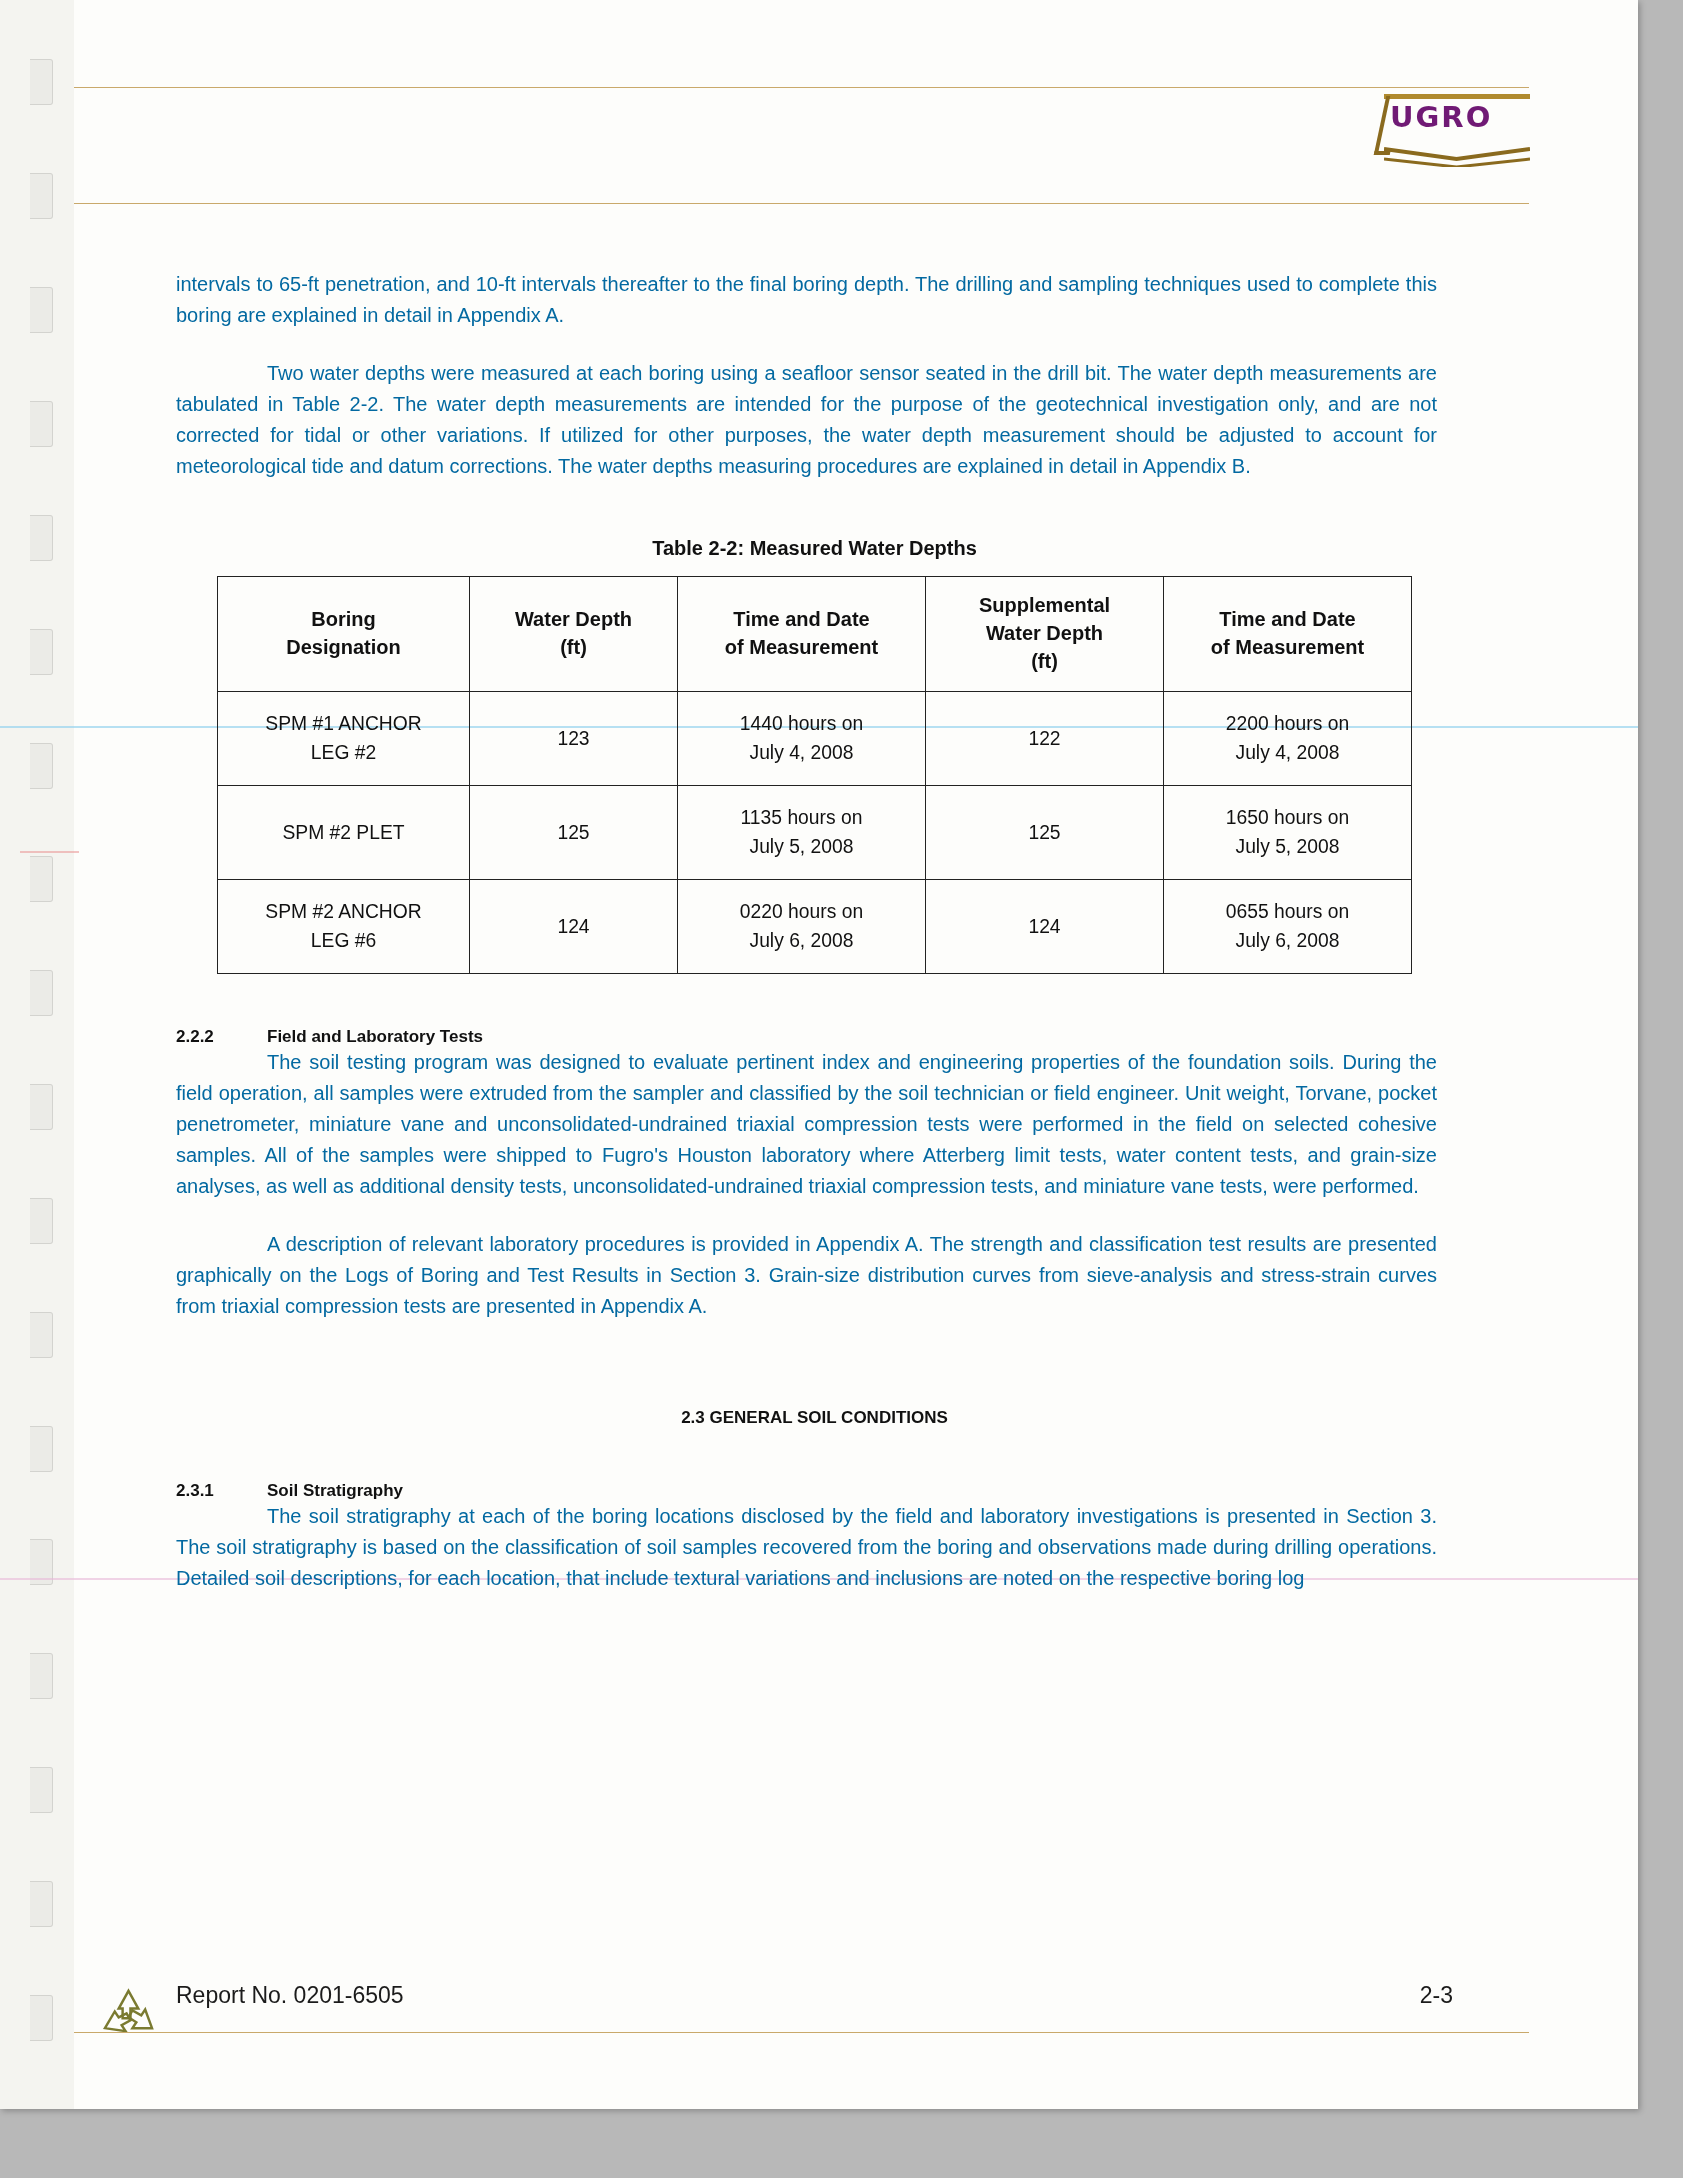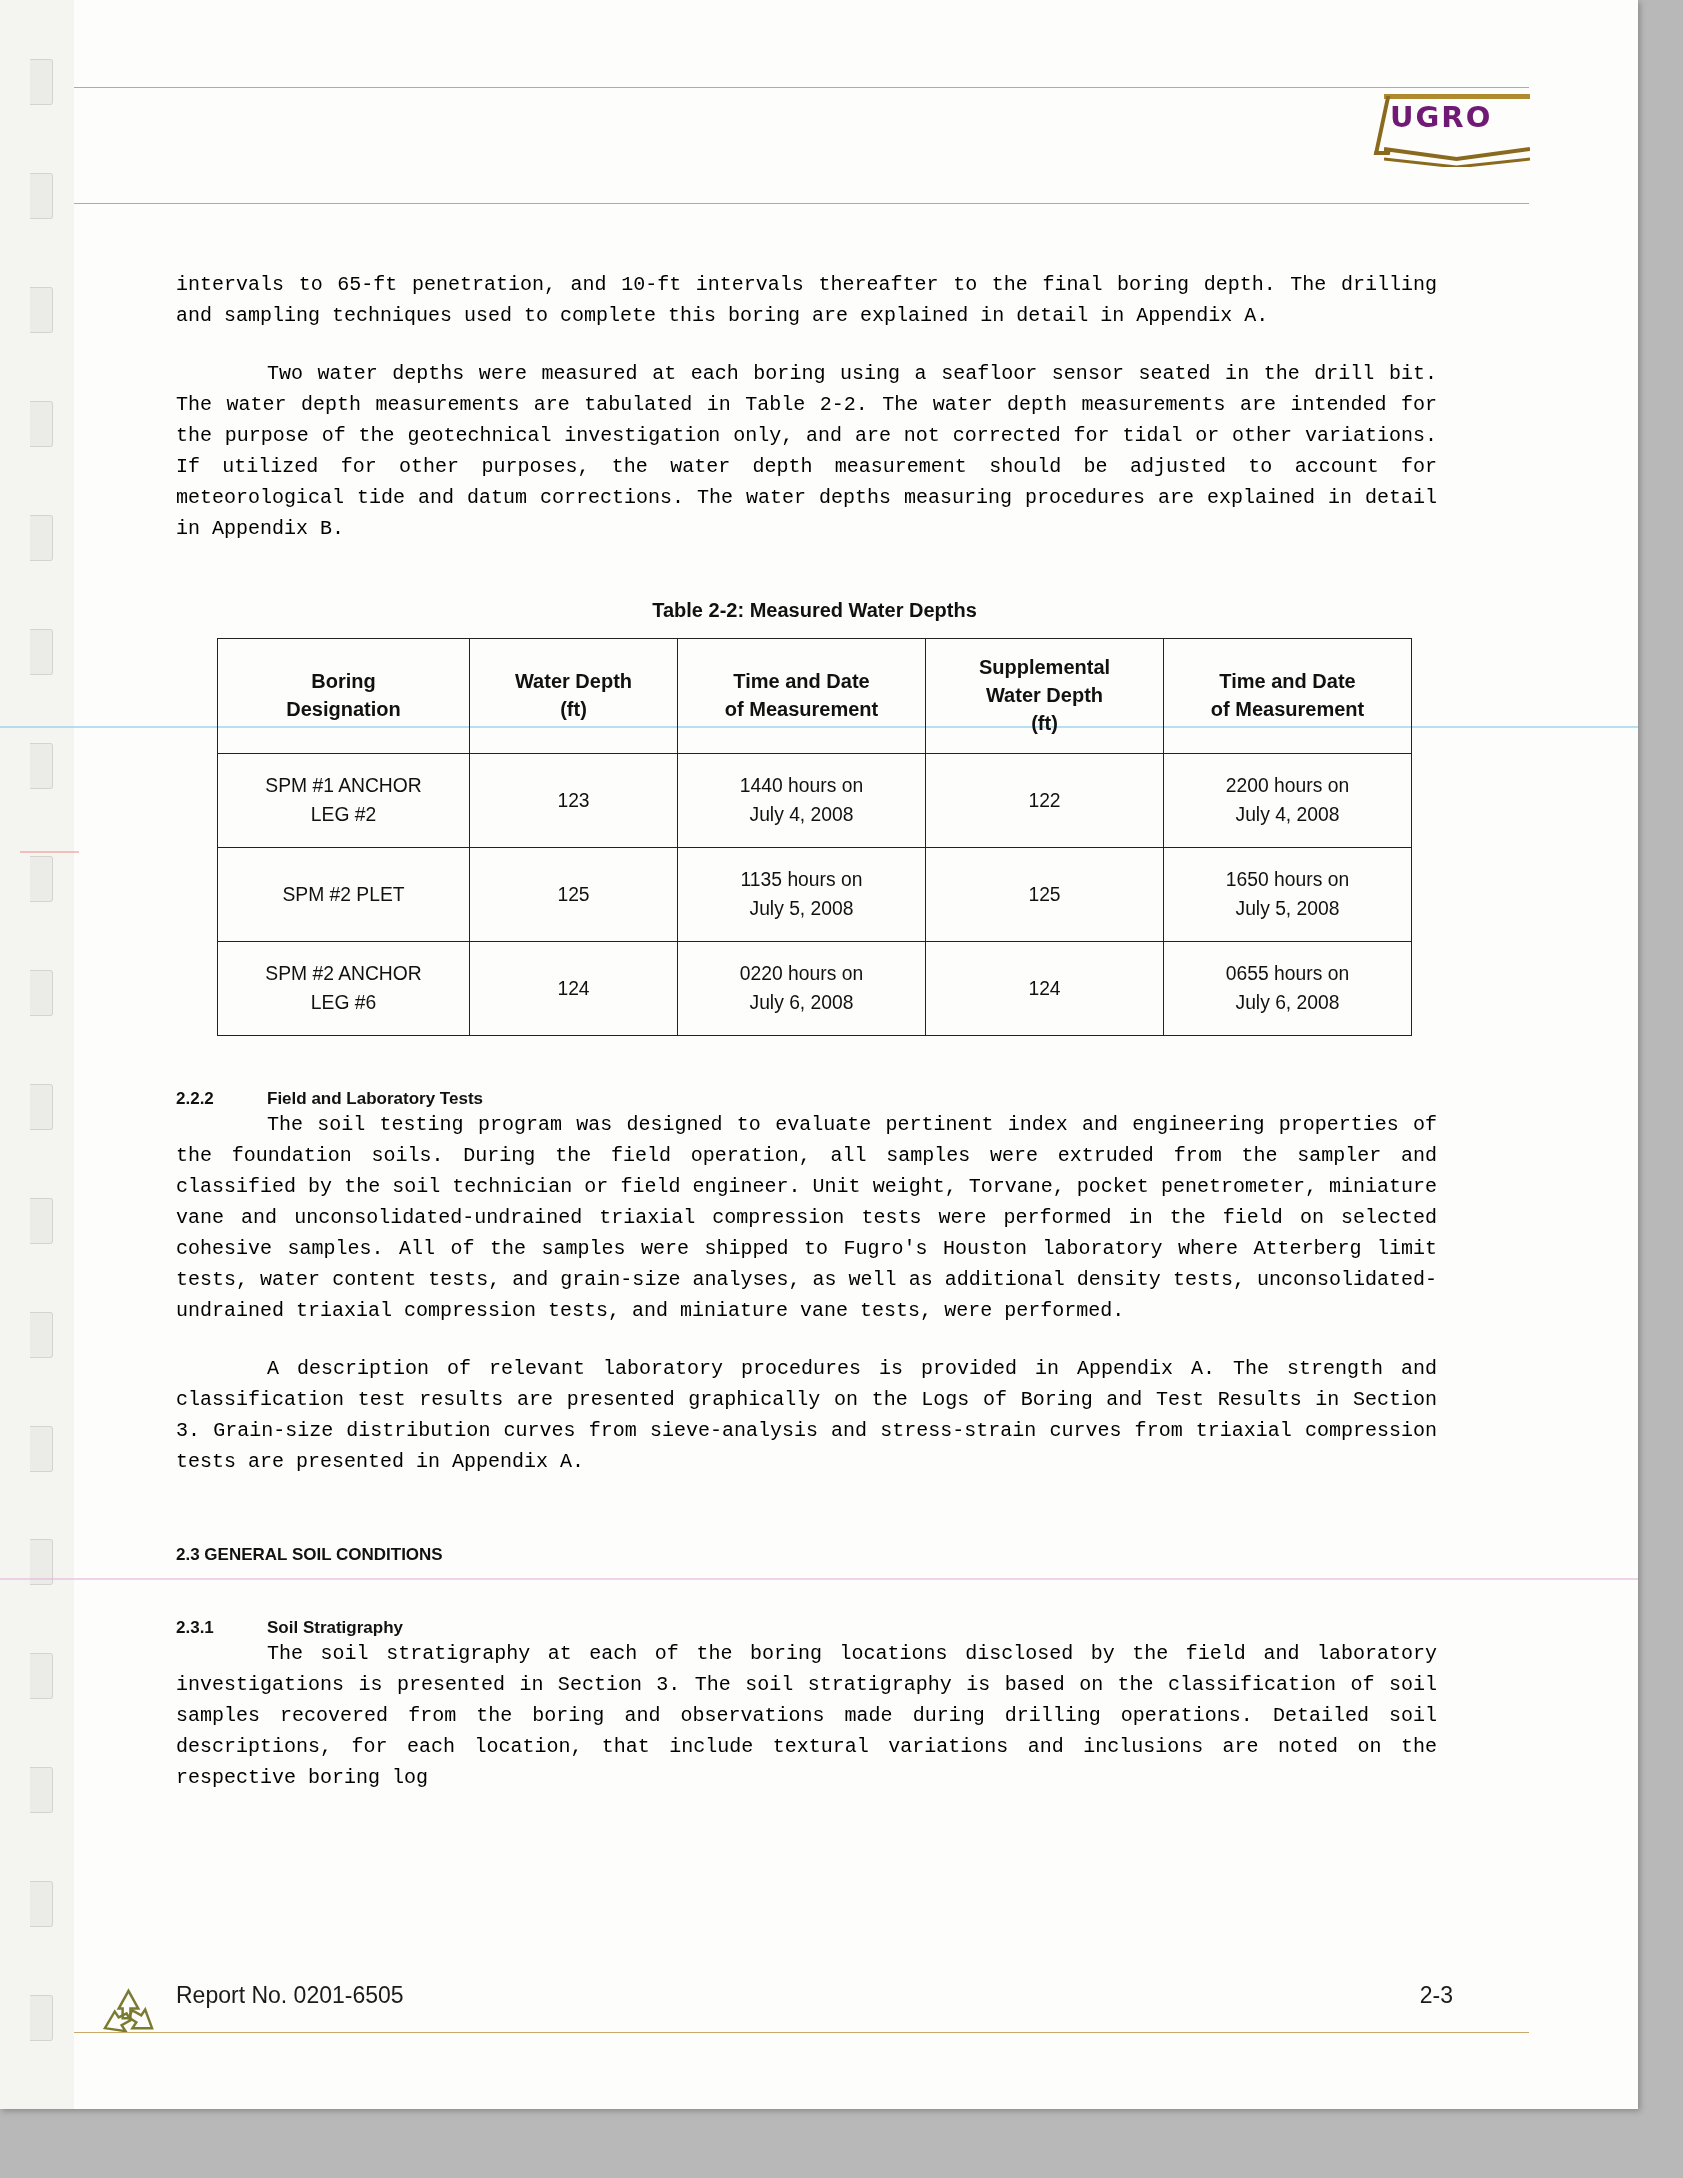--- a/index.html
+++ b/index.html
@@ -107,24 +107,23 @@
   .content {
     position: absolute;
     left: 176px;
     top: 269px;
     width: 1277px;
   }
   p.para {
     margin: 0 16px 0 0;
     font-size: 20px;
     line-height: 31px;
-    color: #000000;
+    color: #0369a1;
     text-align: justify;
     text-justify: inter-word;
-    font-family: Liberation Mono, monospace;
   }
   p.para + p.para { margin-top: 27px; }
   .indent { text-indent: 91px; }
 
   .table-title {
     text-align: center;
     font-size: 20px;
     font-weight: bold;
     color: #111;
     margin: 55px 0 16px 0;
@@ -164,21 +163,22 @@
     margin: 53px 0 0 0;
     font-size: 17px;
     font-weight: bold;
     color: #111;
   }
   .sec-head .num {
     display: inline-block;
     width: 91px;
   }
   .sec-head.center {
-    margin-top: 68px;
+    text-align: center;
+    margin-top: 86px;
   }
   .after-head { margin-top: 28px; }
 
   .footer {
     position: absolute;
     left: 176px;
     top: 1982px;
     width: 1277px;
     font-size: 23px;
     color: #1b1b1b;

